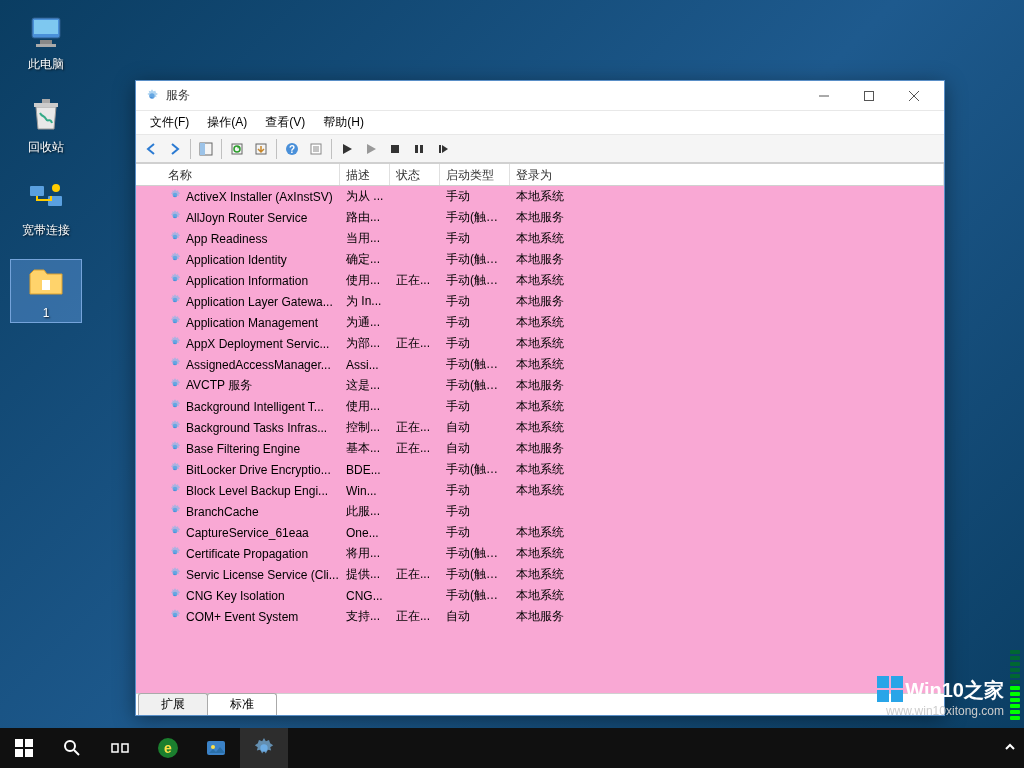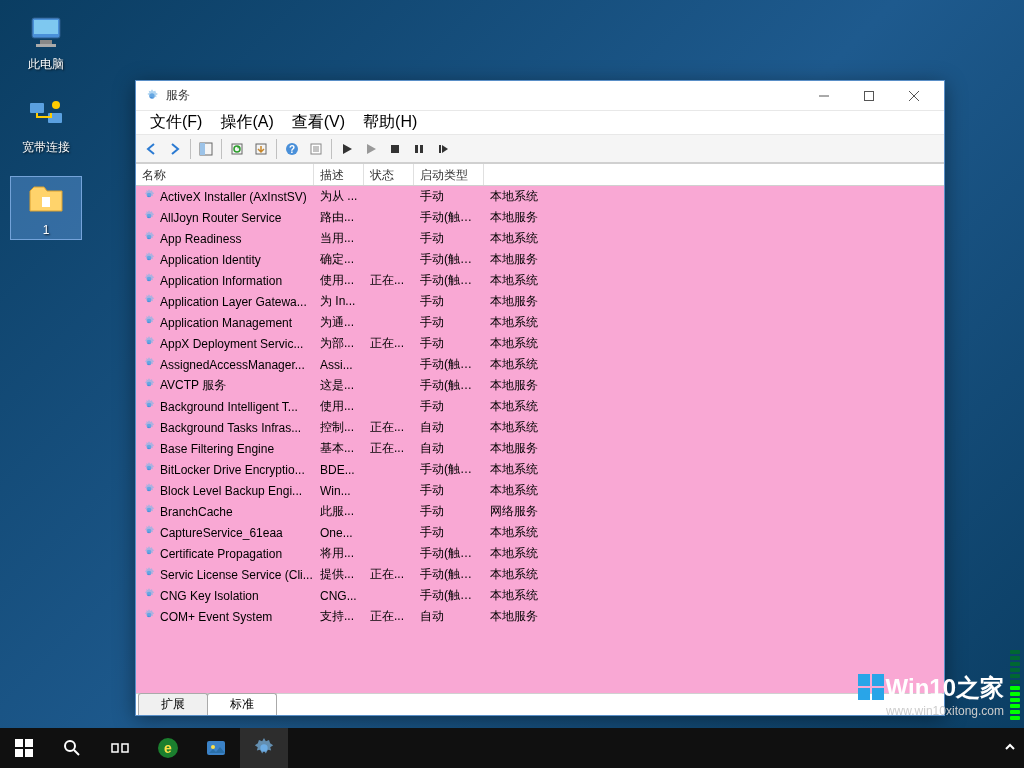--- a/index.html
+++ b/index.html
@@ -14,51 +14,51 @@
 .dicon-label { font-size: 12px; text-align: center; text-shadow: 1px 1px 2px rgba(0,0,0,0.8); }
 
 
 .taskbar { position: absolute; bottom: 0; left: 0; right: 0; height: 40px; background: #101010; display: flex; align-items: center; color: #fff; }
 .taskbar-btn { width: 48px; height: 40px; display: flex; align-items: center; justify-content: center; cursor: pointer; }
 .taskbar .spacer { flex: 1; }
 .tray { display: flex; align-items: center; gap: 8px; padding: 0 8px; }
 
 
 .watermark { position: absolute; right: 20px; bottom: 50px; color: #fff; text-align: right; }
-.watermark .brand { display:flex; align-items:center; justify-content:flex-start; font-size: 24px; font-weight: bold; }
+.watermark .brand { display:flex; align-items:center; justify-content:flex-start; font-size: 20px; font-weight: bold; }
 .watermark .url { font-size: 12px; color: #ccc; text-align: right; }
 
 
 .window { position: absolute; left: 135px; top: 80px; width: 810px; height: 636px; background: #f9a8d4; border: 1px solid #5a8fc7; display: flex; flex-direction: column; box-shadow: 0 4px 20px rgba(0,0,0,0.4); }
 .titlebar { height: 30px; background: #fff; border-bottom: 1px solid #e8e8e8; display: flex; align-items: center; padding: 0 8px; }
 .titlebar .ticon { width: 16px; height: 16px; margin-right: 6px; }
 .title-text { flex: 1; font-size: 12px; color: #333; }
 .title-btns { display: flex; }
 .title-btn { width: 45px; height: 28px; display: flex; align-items: center; justify-content: center; cursor: pointer; color: #555; }
 
 .menubar { height: 24px; display: flex; align-items: center; padding: 0 6px; background: #fff; border-bottom: 1px solid #e8e8e8; gap: 2px; }
-.menu-item { padding: 1px 8px; cursor: pointer; font-size: 16px; }
+.menu-item { padding: 1px 8px; cursor: pointer; font-size: 12px; }
 
 .toolbar { height: 28px; background: #f5f5f5; border-bottom: 1px solid #d0d0d0; display: flex; align-items: center; padding: 0 4px; gap: 2px; }
 .tool-btn { width: 22px; height: 22px; display: flex; align-items: center; justify-content: center; cursor: pointer; border: 1px solid transparent; }
 .tool-sep { width: 1px; height: 20px; background: #c0c0c0; margin: 0 2px; }
 
 .content { flex: 1; display: flex; border-top: 1px solid #d0d0d0; min-height: 0; }
 .left-pane { width: 128px; background: #fff; border-right: 1px solid #d0d0d0; padding: 4px 2px; }
 .tree-item { display: flex; align-items: center; gap: 4px; padding: 2px 4px; background: #cce8ff; border: 1px dotted #666; font-size: 12px; }
 
 .right-pane { flex: 1; display: flex; flex-direction: column; min-height: 0; }
 .list-header { height: 22px; display: flex; background: #fff; border-bottom: 1px solid #d0d0d0; }
 .list-header .col { border-right: 1px solid #e0e0e0; padding: 3px 6px; font-size: 12px; color: #333; cursor: pointer; overflow: hidden; white-space: nowrap; }
 .list-body { flex: 1; overflow-y: scroll; overflow-x: hidden; }
 .row { display: flex; height: 21px; align-items: center; font-size: 12px; cursor: pointer; }
 .row .cell { padding: 0 6px; overflow: hidden; white-space: nowrap; text-overflow: ellipsis; }
 .cell-name { display: flex; align-items: center; gap: 4px; }
 
-.col-name { width: 178px; }
+.col-name { width: 178px; margin-left: 26px; }
 .col-desc { width: 50px; }
 .col-status { width: 50px; }
 .col-startup { width: 70px; }
 .col-logon { width: 70px; flex: 1; }
 
 .tabs { height: 22px; display: flex; align-items: flex-end; border-top: 1px solid #d0d0d0; background: #fff; padding-left: 2px; }
 .tab { padding: 2px 22px; border: 1px solid #aaa; border-bottom: none; background: #f0f0f0; font-size: 12px; cursor: pointer; margin-right: -1px; border-radius: 3px 3px 0 0; }
 .tab.active { background: #fff; }
 
 
@@ -80,20 +80,31 @@
       <div class="dicon">
         <div class="dicon-img">
           <svg width="40" height="40">
             <rect x="6" y="6" width="28" height="20" rx="2" fill="#4a90d9" stroke="#2a5a8a"></rect>
             <rect x="8" y="8" width="24" height="14" fill="#7ec8f0"></rect>
             <rect x="14" y="28" width="12" height="4" fill="#888"></rect>
             <rect x="10" y="32" width="20" height="3" fill="#aaa"></rect>
           </svg>
         </div>
         <div class="dicon-label">此电脑</div>
+      </div>
+      <div class="dicon">
+        <div class="dicon-img">
+          <svg width="40" height="40">
+            <path d="M10 12h20l-2 22H12z" fill="#e8e8e8" stroke="#999"></path>
+            <rect x="8" y="8" width="24" height="4" fill="#ccc"></rect>
+            <rect x="16" y="4" width="8" height="4" fill="#aaa"></rect>
+            <path d="M14 18c2 4 4 2 6 6s4-2 6 4" fill="none" stroke="#3a8" stroke-width="2"></path>
+          </svg>
+        </div>
+        <div class="dicon-label">回收站</div>
       </div>
       <div class="dicon">
         <div class="dicon-img">
           <svg width="40" height="40">
             <rect x="4" y="8" width="14" height="10" rx="1" fill="#5aa0e0"></rect>
             <rect x="22" y="18" width="14" height="10" rx="1" fill="#5aa0e0"></rect>
             <path d="M11 18v4h14v-4" fill="none" stroke="#fc0" stroke-width="2"></path>
             <circle cx="30" cy="10" r="4" fill="#fc0"></circle>
           </svg>
         </div>
@@ -236,20 +247,21 @@
     </div>
 
     <div class="content">
 
       <div class="right-pane">
         <div class="list-header">
           <div class="col col-name">名称</div>
           <div class="col col-desc">描述</div>
           <div class="col col-status">状态</div>
           <div class="col col-startup">启动类型</div>
+          <div class="col col-logon">登录为</div>
         </div>
         <div class="list-body" id="list-body">
             <div class="row">
               <div class="cell cell-name col-name">
                 <span><svg width="14" height="14" viewBox="0 0 24 24">
                     <circle cx="12" cy="12" r="4" fill="#4a90d9"></circle>
                     <path d="M12 2l2 3 3-1 1 3 3 2-3 2 1 3-3-1-2 3-2-3-3 1-1-3-3-2 3-2-1-3 3 1z" fill="#7ab8e8" opacity="0.6"></path>
                   </svg></span>
                 <span>ActiveX Installer (AxInstSV)</span>
               </div>
@@ -444,21 +456,20 @@
               <div class="cell cell-name col-name">
                 <span><svg width="14" height="14" viewBox="0 0 24 24">
                     <circle cx="12" cy="12" r="4" fill="#4a90d9"></circle>
                     <path d="M12 2l2 3 3-1 1 3 3 2-3 2 1 3-3-1-2 3-2-3-3 1-1-3-3-2 3-2-1-3 3 1z" fill="#7ab8e8" opacity="0.6"></path>
                   </svg></span>
                 <span>BranchCache</span>
               </div>
               <div class="cell col-desc">此服...</div>
               <div class="cell col-status"></div>
               <div class="cell col-startup">手动</div>
-              <div class="cell col-logon">网络服务</div>
             </div>
             <div class="row">
               <div class="cell cell-name col-name">
                 <span><svg width="14" height="14" viewBox="0 0 24 24">
                     <circle cx="12" cy="12" r="4" fill="#4a90d9"></circle>
                     <path d="M12 2l2 3 3-1 1 3 3 2-3 2 1 3-3-1-2 3-2-3-3 1-1-3-3-2 3-2-1-3 3 1z" fill="#7ab8e8" opacity="0.6"></path>
                   </svg></span>
                 <span>CaptureService_61eaa</span>
               </div>
               <div class="cell col-desc">One...</div>

